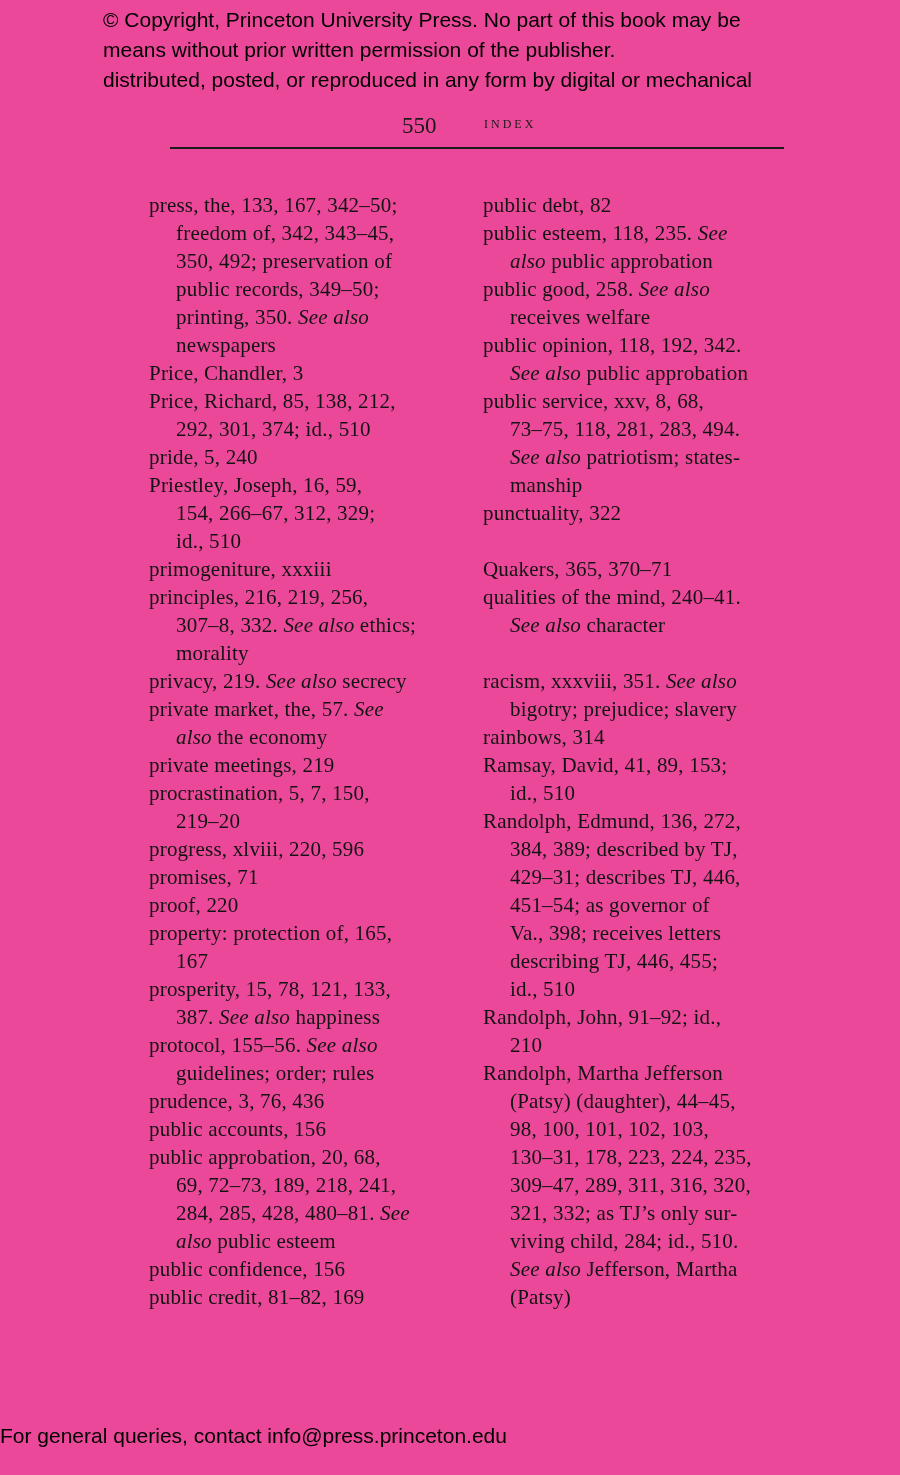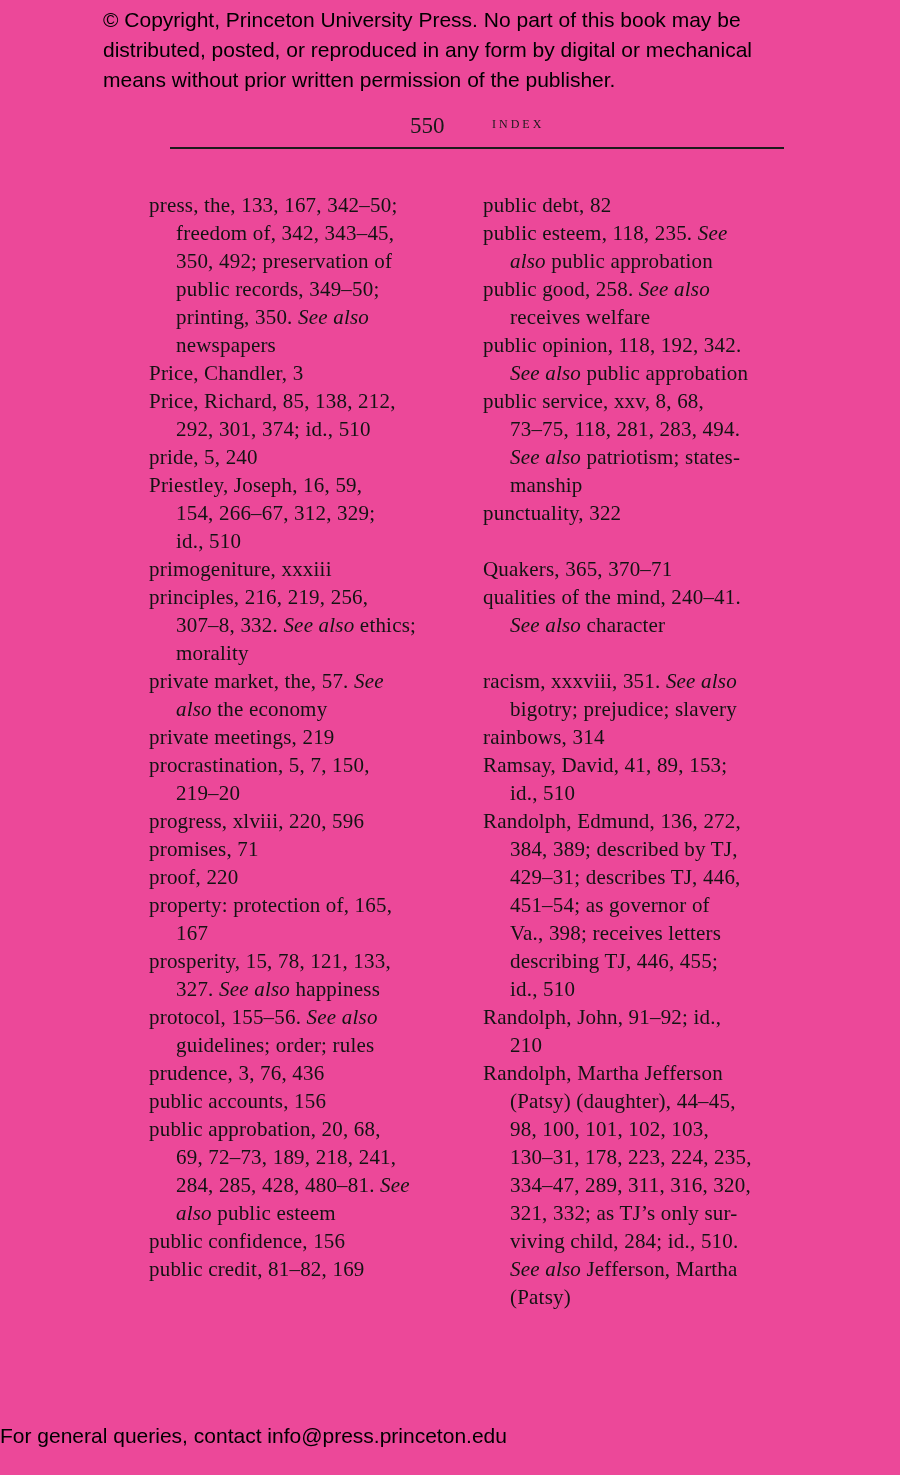--- a/index.html
+++ b/index.html
@@ -6,21 +6,21 @@
   .page {
     position:relative; width:900px; height:1475px; background:#ec4899;
     overflow:hidden; color:#121212;
     font-family:"Liberation Serif","DejaVu Serif",serif;
   }
   .copyright {
     position:absolute; left:103px; top:5px; width:720px;
     font-family:"Liberation Sans","DejaVu Sans",sans-serif;
     font-size:21px; line-height:30px; color:#000000;
   }
-  .runhead { position:absolute; top:113px; left:16px; width:804px; height:30px; }
+  .runhead { position:absolute; top:113px; left:8px; width:804px; height:30px; }
   .pagenum {
     position:absolute; left:394px; top:0;
     font-size:23px; color:#1a1a1a;
   }
   .idxtitle {
     position:absolute; left:476px; top:4px;
     font-size:12px; letter-spacing:3px; color:#1a1a1a;
   }
   .rule {
     position:absolute; left:170px; top:147px; width:614px; height:2px;
@@ -42,22 +42,22 @@
     font-size:21px; color:#000000;
   }
 </style>
 </head>
 <body>
 
 <div class="page">
 
   <div class="copyright">
     <div>© Copyright, Princeton University Press. No part of this book may be</div>
+    <div>means without prior written permission of the publisher.</div>
     <div>distributed, posted, or reproduced in any form by digital or mechanical</div>
-    <div>means without prior written permission of the publisher.</div>
   </div>
 
   <div class="runhead">
     <span class="pagenum">550</span>
     <span class="idxtitle">INDEX</span>
   </div>
 
   <div class="rule"></div>
 
   <div class="col col-left" id="col-left">
@@ -71,32 +71,33 @@
       <div class="iline"><span>Price, Richard, 85, 138, 212,</span></div>
       <div class="iline ind"><span>292, 301, 374; id., 510</span></div>
       <div class="iline"><span>pride, 5, 240</span></div>
       <div class="iline"><span>Priestley, Joseph, 16, 59,</span></div>
       <div class="iline ind"><span>154, 266–67, 312, 329;</span></div>
       <div class="iline ind"><span>id., 510</span></div>
       <div class="iline"><span>primogeniture, xxxiii</span></div>
       <div class="iline"><span>principles, 216, 219, 256,</span></div>
       <div class="iline ind"><span>307–8, 332. </span><span class="it">See also</span><span> ethics;</span></div>
       <div class="iline ind"><span>morality</span></div>
+      <div class="iline"><span>privacy, 219. </span><span class="it">See also</span><span> secrecy</span></div>
       <div class="iline"><span>private market, the, 57. </span><span class="it">See</span></div>
       <div class="iline ind"><span class="it">also</span><span> the economy</span></div>
       <div class="iline"><span>private meetings, 219</span></div>
       <div class="iline"><span>procrastination, 5, 7, 150,</span></div>
       <div class="iline ind"><span>219–20</span></div>
       <div class="iline"><span>progress, xlviii, 220, 596</span></div>
       <div class="iline"><span>promises, 71</span></div>
       <div class="iline"><span>proof, 220</span></div>
       <div class="iline"><span>property: protection of, 165,</span></div>
       <div class="iline ind"><span>167</span></div>
       <div class="iline"><span>prosperity, 15, 78, 121, 133,</span></div>
-      <div class="iline ind"><span>327. </span><span class="it">See also</span><span> happiness</span></div>
+      <div class="iline ind"><span>387. </span><span class="it">See also</span><span> happiness</span></div>
       <div class="iline"><span>protocol, 155–56. </span><span class="it">See also</span></div>
       <div class="iline ind"><span>guidelines; order; rules</span></div>
       <div class="iline"><span>prudence, 3, 76, 436</span></div>
       <div class="iline"><span>public accounts, 156</span></div>
       <div class="iline"><span>public approbation, 20, 68,</span></div>
       <div class="iline ind"><span>69, 72–73, 189, 218, 241,</span></div>
       <div class="iline ind"><span>284, 285, 428, 480–81. </span><span class="it">See</span></div>
       <div class="iline ind"><span class="it">also</span><span> public esteem</span></div>
       <div class="iline"><span>public confidence, 156</span></div>
       <div class="iline"><span>public credit, 81–82, 169</span></div>
@@ -130,21 +131,21 @@
       <div class="iline ind"><span>451–54; as governor of</span></div>
       <div class="iline ind"><span>Va., 398; receives letters</span></div>
       <div class="iline ind"><span>describing TJ, 446, 455;</span></div>
       <div class="iline ind"><span>id., 510</span></div>
       <div class="iline"><span>Randolph, John, 91–92; id.,</span></div>
       <div class="iline ind"><span>210</span></div>
       <div class="iline"><span>Randolph, Martha Jefferson</span></div>
       <div class="iline ind"><span>(Patsy) (daughter), 44–45,</span></div>
       <div class="iline ind"><span>98, 100, 101, 102, 103,</span></div>
       <div class="iline ind"><span>130–31, 178, 223, 224, 235,</span></div>
-      <div class="iline ind"><span>334–47, 289, 311, 316, 320,</span></div>
+      <div class="iline ind"><span>309–47, 289, 311, 316, 320,</span></div>
       <div class="iline ind"><span>321, 332; as TJ’s only sur-</span></div>
       <div class="iline ind"><span>viving child, 284; id., 510.</span></div>
       <div class="iline ind"><span class="it">See also</span><span> Jefferson, Martha</span></div>
       <div class="iline ind"><span>(Patsy)</span></div>
     </div>
 
   <div class="footer">For general queries, contact info@press.princeton.edu</div>
 
 </div>
 

